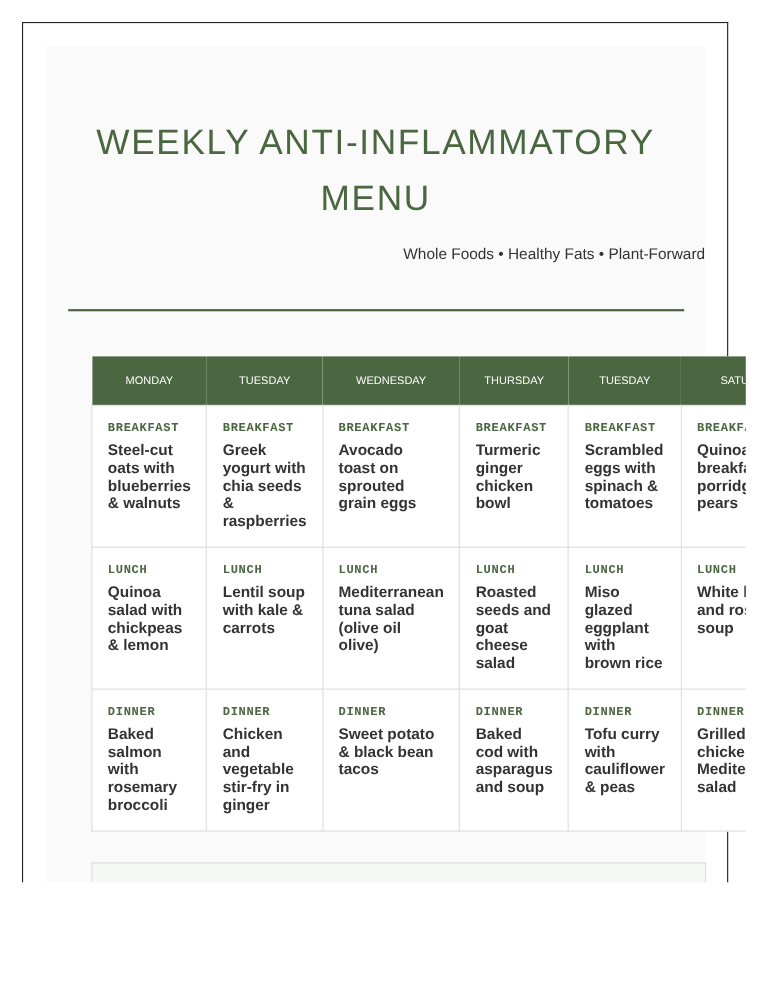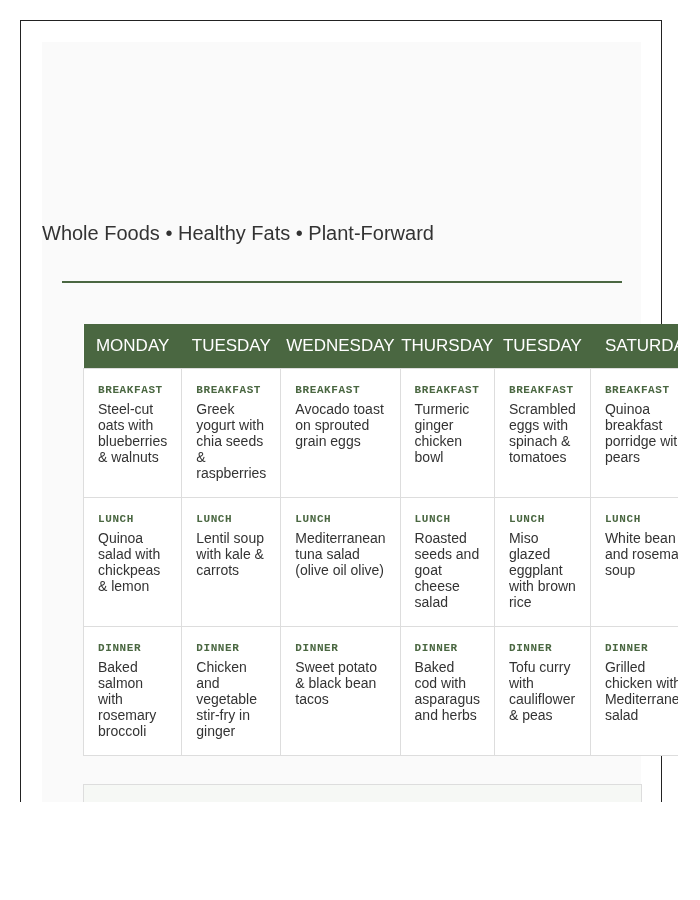--- a/index.html
+++ b/index.html
@@ -5,41 +5,42 @@
   html, body { margin: 0; padding: 0; background: #ffffff; }
   body { width: 700px; height: 900px; position: relative; overflow: hidden;
          font-family: "Liberation Sans", sans-serif; }
   .viewport { position: absolute; left: 0; top: 0; width: 678px; height: 802px; overflow: hidden; }
   .frame { position: absolute; left: 20px; top: 20px; width: 640px; height: 900px;
            border: 1px solid #222; border-bottom: none; background: #ffffff; }
   .card { position: absolute; left: 21px; top: 21px; width: 599px; height: 900px; background: #fafafa; }
   .title { position: absolute; left: 0; top: 62px; width: 599px; text-align: center;
            color: #4a6741; font-size: 32px; letter-spacing: 1.5px; line-height: 51px;
            font-weight: normal; margin: 0; }
-  .subtitle { position: absolute; left: 0; top: 180px; width: 599px; text-align: left;
-              color: #333; font-size: 20px; }
+  .subtitle { position: absolute; left: 0; top: 180px; width: 599px; text-align: right;
+              color: #333; font-size: 14px; }
   .divider { position: absolute; left: 20px; top: 239px; width: 560px; height: 2px; background: #4a6741; }
   .menu-table { position: absolute; left: 41px; top: 282px; border-collapse: collapse;
                 background: #ffffff; table-layout: fixed; }
-  .menu-table th { background: #4a6741; color: #ffffff; font-weight: normal; font-size: 17px;
+  .menu-table th { background: #4a6741; color: #ffffff; font-weight: normal; font-size: 10px;
                    height: 44px; padding: 0; text-align: center; white-space: nowrap; overflow: hidden; }
   .menu-table td { border: 1px solid #dddddd; vertical-align: top; padding: 15px 14px 0 14px;
                    height: 113px; overflow: hidden; }
   .meal-label { display: block; color: #4a6741; font-size: 11px; font-weight: bold;
                 letter-spacing: 0.6px; margin-bottom: 5px; font-family: Liberation Mono, monospace; }
-  .meal-text { display: block; color: #333; font-size: 14px; line-height: 16px; }
+  .meal-text { display: block; color: #333; font-size: 14px; line-height: 16px; font-weight: bold; }
   .snacks { position: absolute; left: 41px; top: 742px; width: 557px; height: 120px;
             background: #f6f8f5; border: 1px solid #dddddd; }
 </style>
 </head>
 <body>
 
 <div class="viewport">
   <div class="frame">
     <div class="card">
+      <h1 class="title">WEEKLY ANTI-INFLAMMATORY MENU</h1>
       <div class="subtitle">Whole Foods • Healthy Fats • Plant-Forward</div>
       <div class="divider"></div>
 
       <table class="menu-table">
         <colgroup>
           <col style="width:102px">
             <col style="width:103px">
             <col style="width:124px">
           <col style="width:104px">
             <col style="width:100px">
@@ -116,21 +117,21 @@
             <td>
                 <span class="meal-label">DINNER</span>
                 <span class="meal-text">Chicken and vegetable stir-fry in ginger</span>
               </td>
             <td>
                 <span class="meal-label">DINNER</span>
                 <span class="meal-text">Sweet potato &amp; black bean tacos</span>
               </td>
             <td>
                 <span class="meal-label">DINNER</span>
-                <span class="meal-text">Baked cod with asparagus and herbs</span>
+                <span class="meal-text">Baked cod with asparagus and soup</span>
               </td>
             <td>
                 <span class="meal-label">DINNER</span>
                 <span class="meal-text">Tofu curry with cauliflower &amp; peas</span>
               </td>
             <td>
                 <span class="meal-label">DINNER</span>
                 <span class="meal-text">Grilled chicken with Mediterranean salad</span>
               </td>
           </tr>

